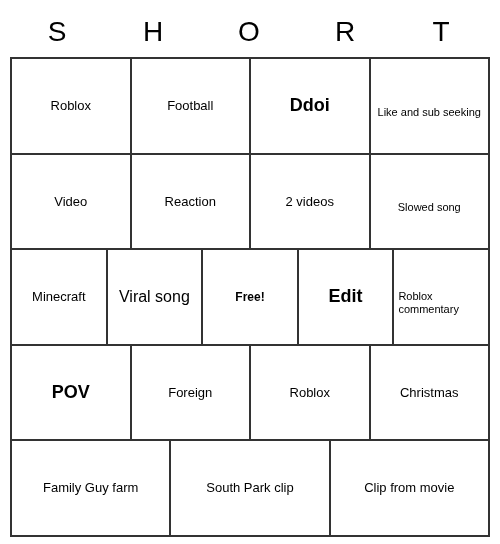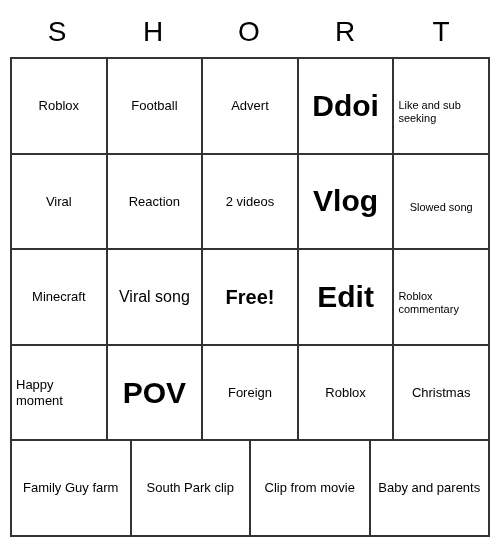--- a/index.html
+++ b/index.html
@@ -58,25 +58,25 @@
       line-height: 1.2;
     }
     .cell-text {
       font-size: 13px;
     }
     .cell-text.large {
       font-size: 16px;
       font-weight: normal;
     }
     .cell-text.xlarge {
-      font-size: 30px;
+      font-size: 18px;
       font-weight: bold;
     }
     .cell-text.medium {
-      font-size: 20px;
+      font-size: 12px;
       font-weight: bold;
     }
     .cell-text.small {
       font-size: 11px;
       margin-top: 13px;
     }
   </style>
 </head>
 <body>
 
@@ -92,41 +92,35 @@
   <div class="bingo-grid">
 
   <div class="bingo-row">
         <div class="bingo-cell">
           <span class="cell-text">Roblox</span>
         </div>
         <div class="bingo-cell">
           <span class="cell-text">Football</span>
         </div>
         <div class="bingo-cell">
-          <span class="cell-text">Advert</span>
-        </div>
-        <div class="bingo-cell">
           <span class="cell-text xlarge">Ddoi</span>
         </div>
         <div class="bingo-cell">
           <span class="cell-text small">Like and sub seeking</span>
         </div>
       </div>
       <div class="bingo-row">
         <div class="bingo-cell">
-          <span class="cell-text">Viral</span>
+          <span class="cell-text">Video</span>
         </div>
         <div class="bingo-cell">
           <span class="cell-text">Reaction</span>
         </div>
         <div class="bingo-cell">
           <span class="cell-text">2 videos</span>
-        </div>
-        <div class="bingo-cell">
-          <span class="cell-text xlarge">Vlog</span>
         </div>
         <div class="bingo-cell">
           <span class="cell-text small">Slowed song</span>
         </div>
       </div>
       <div class="bingo-row">
         <div class="bingo-cell">
           <span class="cell-text">Minecraft</span>
         </div>
         <div class="bingo-cell">
@@ -137,23 +131,20 @@
         </div>
         <div class="bingo-cell">
           <span class="cell-text xlarge">Edit</span>
         </div>
         <div class="bingo-cell">
           <span class="cell-text small">Roblox commentary</span>
         </div>
       </div>
       <div class="bingo-row">
         <div class="bingo-cell">
-          <span class="cell-text">Happy moment</span>
-        </div>
-        <div class="bingo-cell">
           <span class="cell-text xlarge">POV</span>
         </div>
         <div class="bingo-cell">
           <span class="cell-text">Foreign</span>
         </div>
         <div class="bingo-cell">
           <span class="cell-text">Roblox</span>
         </div>
         <div class="bingo-cell">
           <span class="cell-text">Christmas</span>
@@ -162,18 +153,15 @@
       <div class="bingo-row">
         <div class="bingo-cell">
           <span class="cell-text">Family Guy farm</span>
         </div>
         <div class="bingo-cell">
           <span class="cell-text">South Park clip</span>
         </div>
         <div class="bingo-cell">
           <span class="cell-text">Clip from movie</span>
         </div>
-        <div class="bingo-cell">
-          <span class="cell-text">Baby and parents</span>
-        </div>
       </div>
     </div>
 </div>
 
 </body></html>

